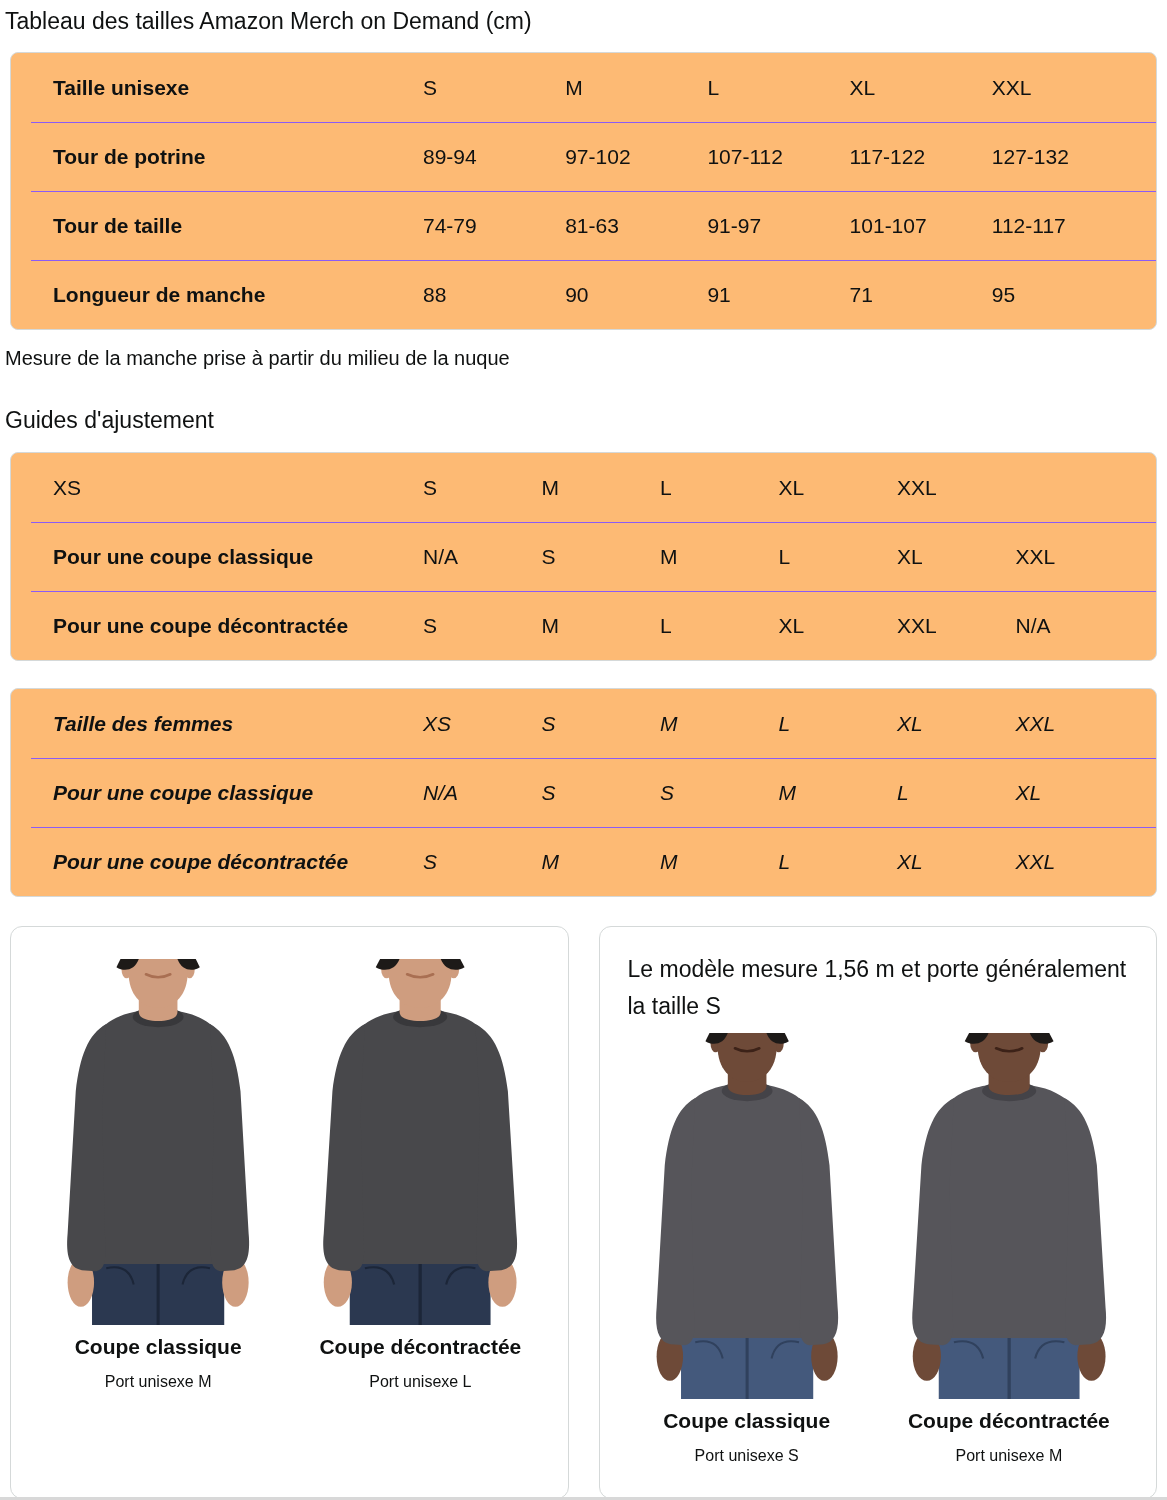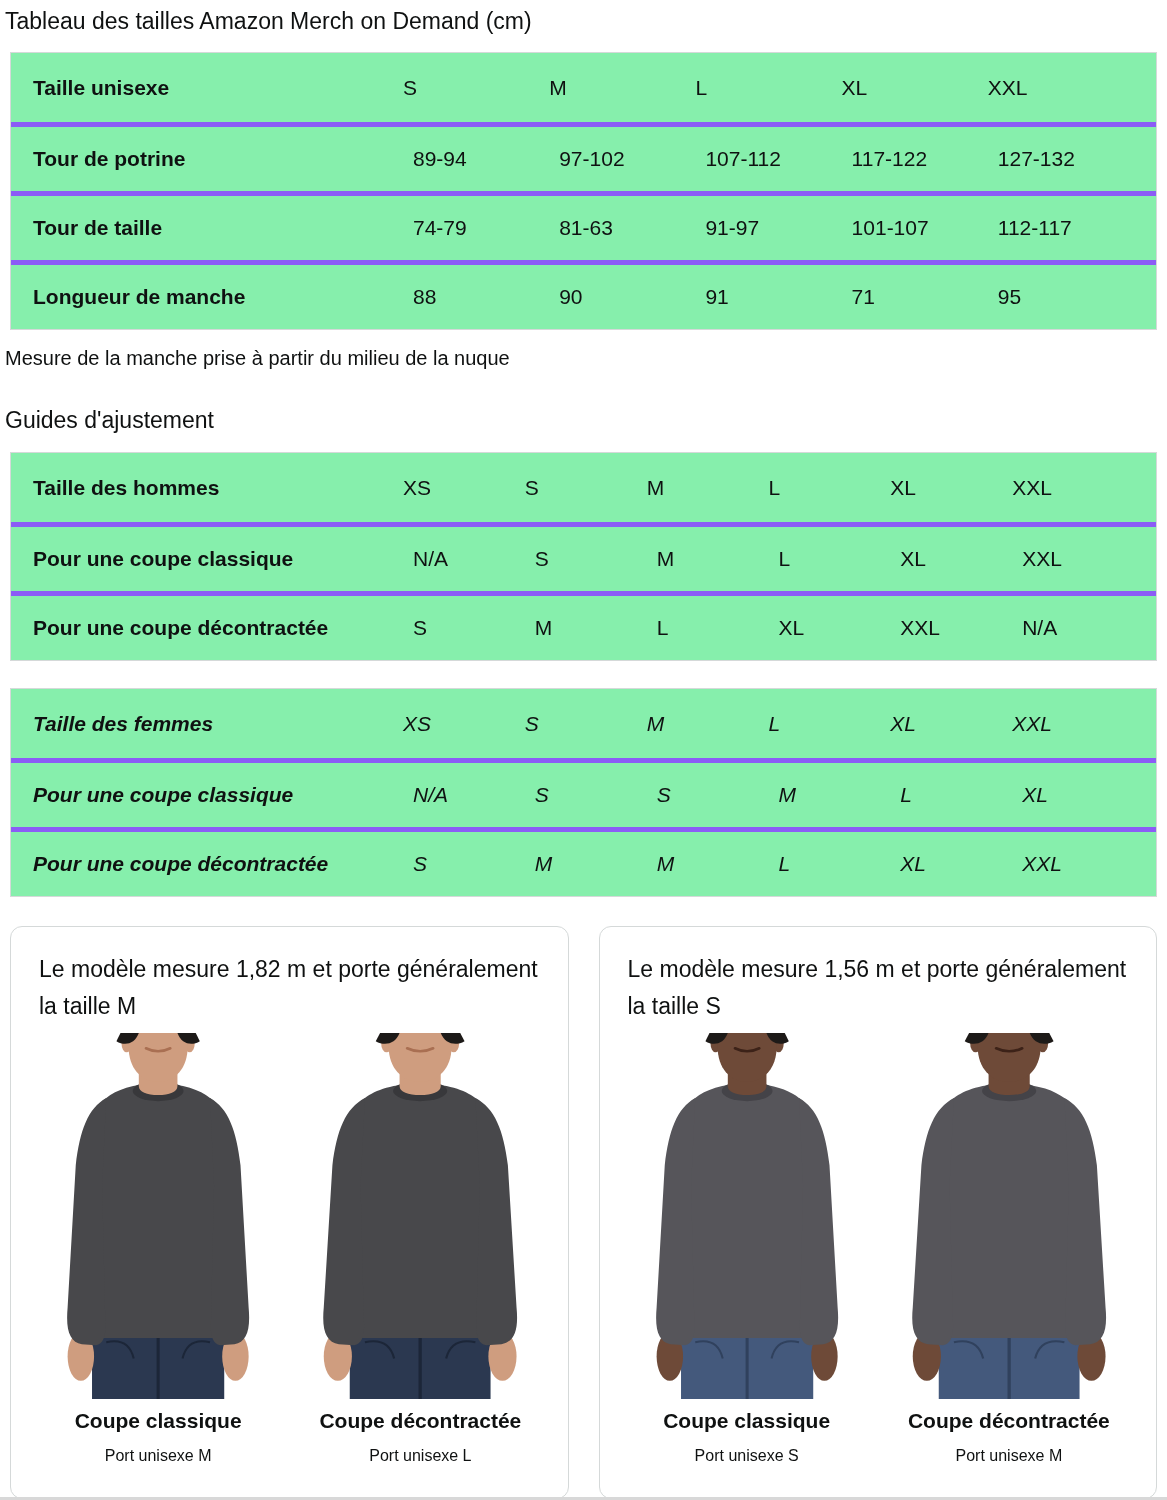--- a/index.html
+++ b/index.html
@@ -11,33 +11,34 @@
     padding:6px 10px 0 10px;
     position:relative;
   }
   .page-title {
     font-size:23px; font-weight:400; line-height:30px;
     margin-left:-5px; padding-left:0;
   }
   .chart-table {
     margin-top:16px;
     border:1px solid #d5d9d9;
-    border-radius:0;
-    background:#86efac;
+    border-radius:8px;
+    background:#fdba74;
+    padding-left:20px;
   }
   .trow {
     display:grid;
     grid-template-columns:370px repeat(5,1fr);
     align-items:center;
     min-height:69px;
     padding:0 22px;
     font-size:21px;
   }
   .fit-table .trow { grid-template-columns:370px repeat(6,1fr); }
-  .trow + .trow { border-top:5px solid #8b5cf6;gap:10px; }
+  .trow + .trow { border-top:1px solid #8b5cf6; }
   .row-label { font-weight:700; }
   .cell { font-weight:400; }
   .note-text { font-size:20px; line-height:28px; margin:14px 0 0 -5px; }
   .section-heading { font-size:23px; font-weight:400; line-height:30px; margin:33px 0 0 -5px; }
   .fit-table { margin-top:17px; }
   .fit-table.women { margin-top:27px;font-style:italic; }
 
   .cards-row { display:flex; gap:30px; margin-top:29px; }
   .model-card {
     flex:1;
@@ -138,21 +139,20 @@
     <div class="cell">95</div>
   </div>
 </div>
 
 <p class="note-text">Mesure de la manche prise à partir du milieu de la nuque</p>
 
 <h2 class="section-heading">Guides d'ajustement</h2>
 
 <div class="chart-table fit-table men">
   <div class="trow">
-    <div class="row-label">Taille des hommes</div>
     <div class="cell">XS</div>
     <div class="cell">S</div>
     <div class="cell">M</div>
     <div class="cell">L</div>
     <div class="cell">XL</div>
     <div class="cell">XXL</div>
   </div>
   <div class="trow">
     <div class="row-label">Pour une coupe classique</div>
     <div class="cell">N/A</div>
@@ -199,21 +199,20 @@
     <div class="cell">M</div>
     <div class="cell">L</div>
     <div class="cell">XL</div>
     <div class="cell">XXL</div>
   </div>
 </div>
 
 <div class="cards-row">
 
   <div class="model-card">
-    <div class="card-heading">Le modèle mesure 1,82 m et porte généralement la taille M</div>
     <div class="photos-row">
       <div class="photo-col">
         <svg class="model-photo model male" viewBox="0 0 250 360">
           <use href="#model-figure"></use>
         </svg>
         <div class="caption-fit">Coupe classique</div>
         <div class="caption-size">Port unisexe M</div>
       </div>
       <div class="photo-col">
         <svg class="model-photo model male" viewBox="0 0 250 360">

